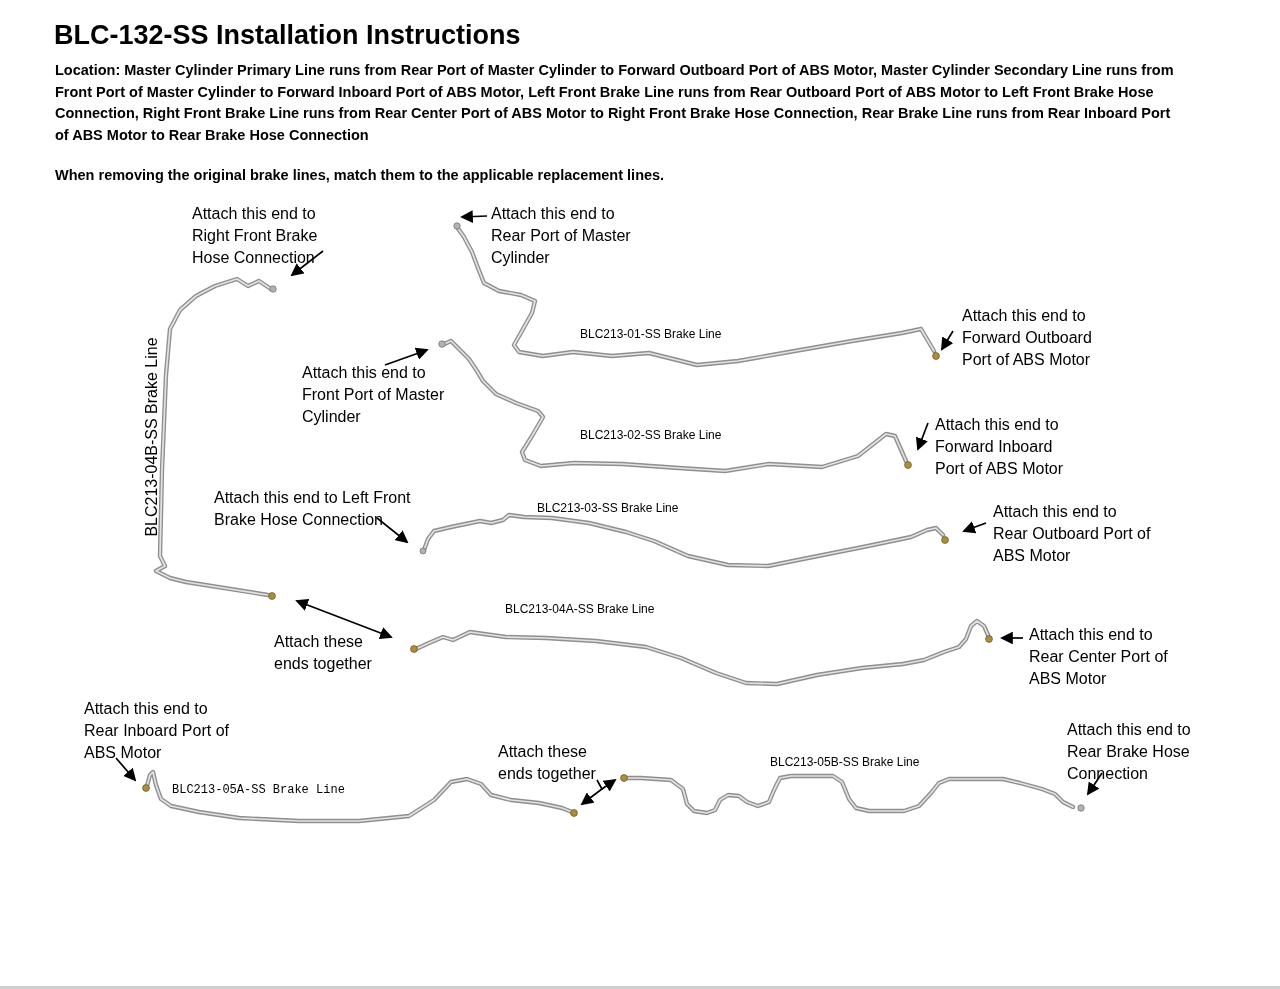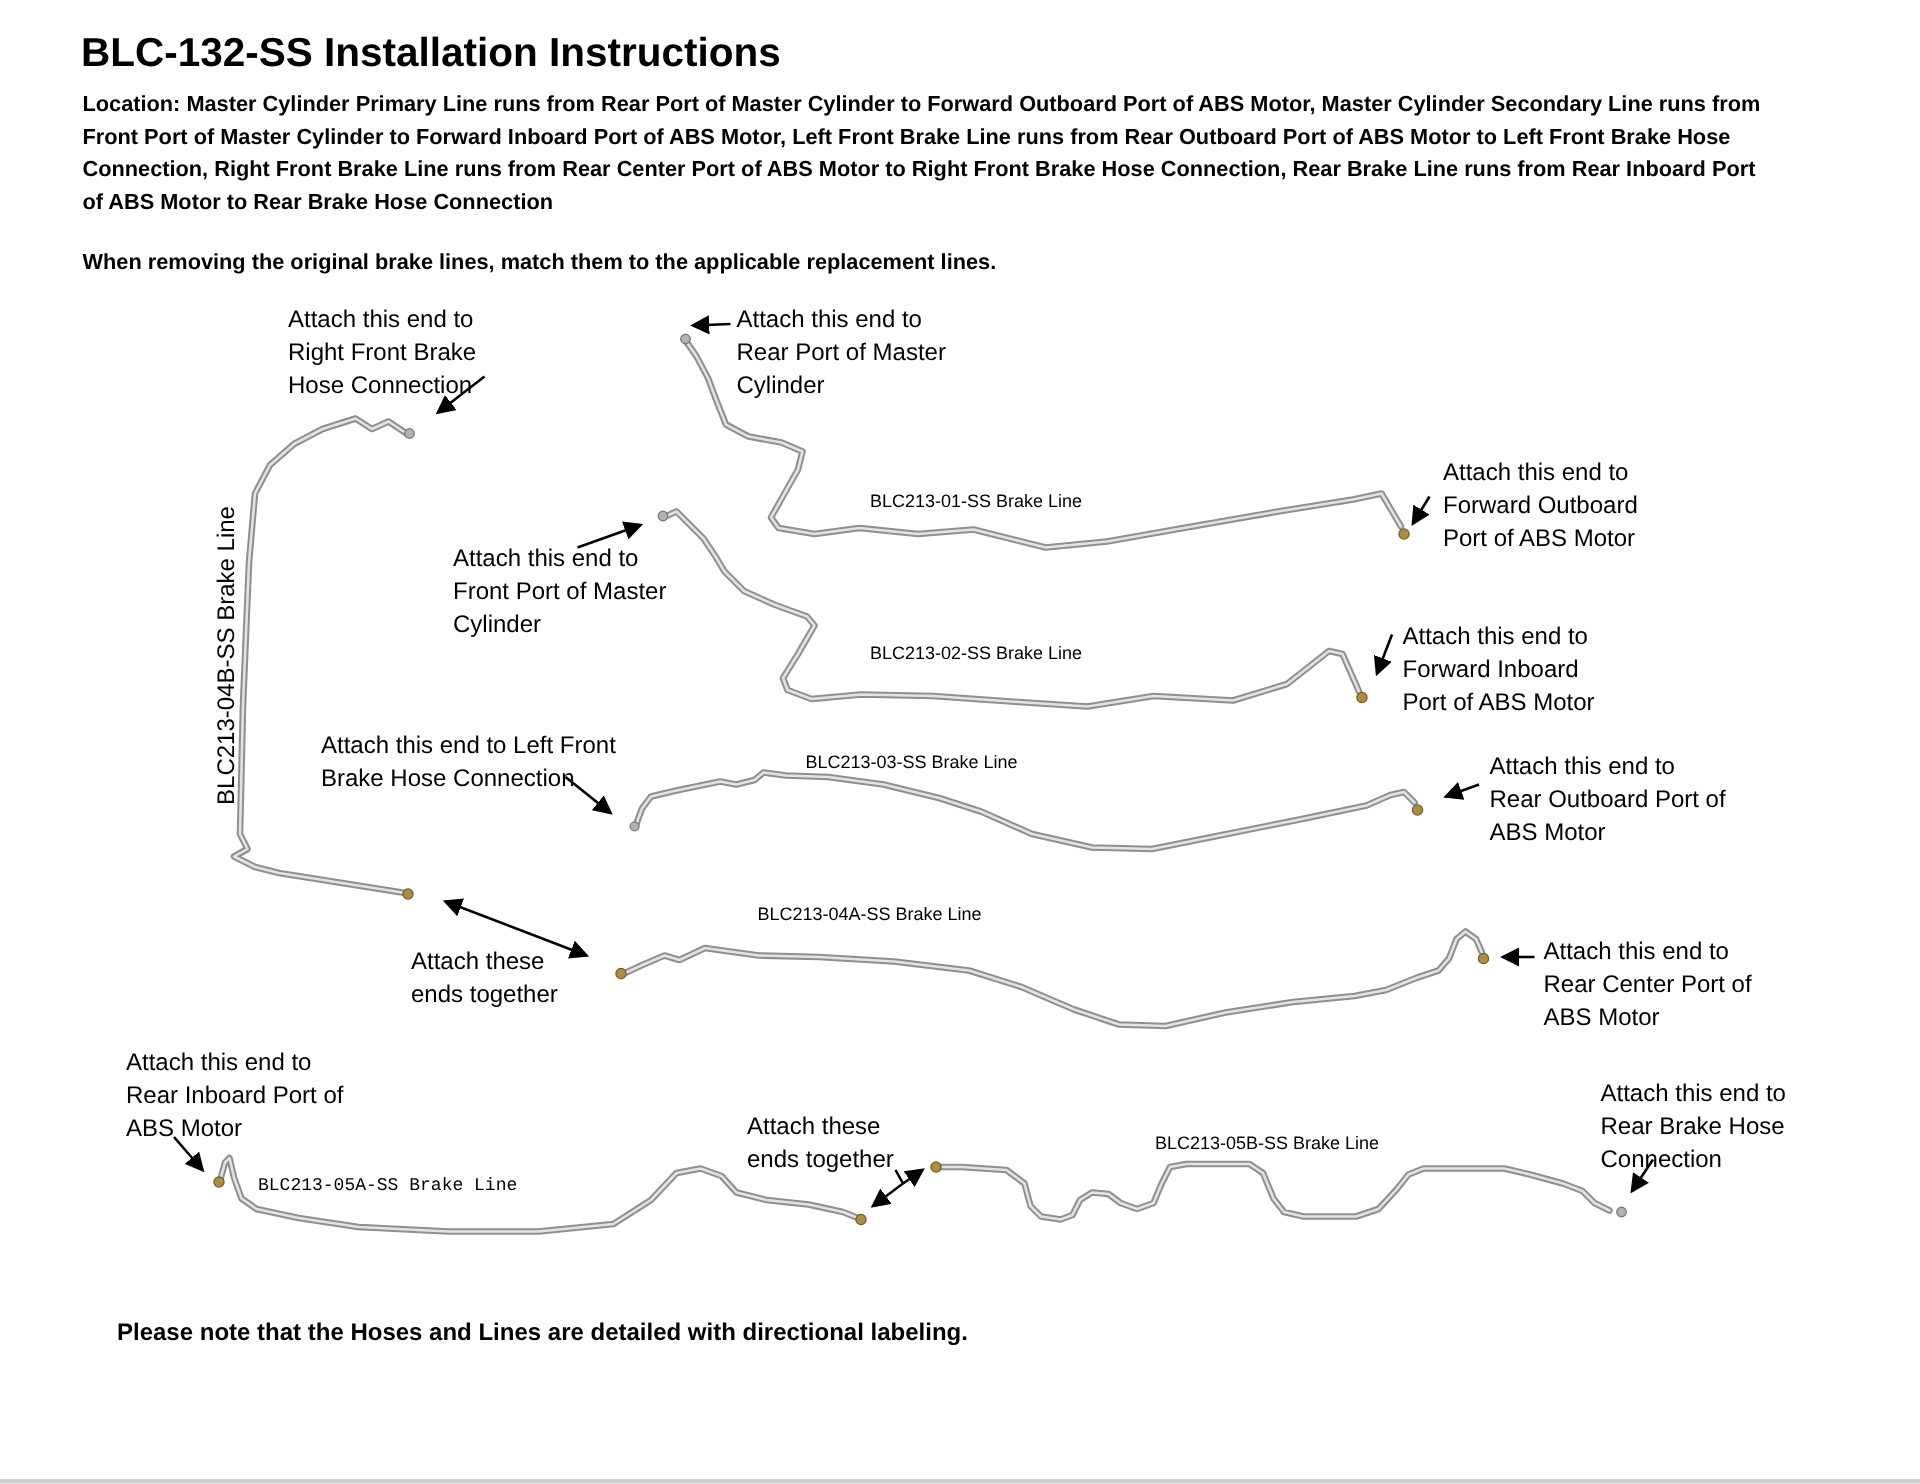--- a/index.html
+++ b/index.html
@@ -180,17 +180,16 @@
 
   <div class="lbl" style="left:580px; top:327px;">BLC213-01-SS Brake Line</div>
   <div class="lbl" style="left:580px; top:428px;">BLC213-02-SS Brake Line</div>
   <div class="lbl" style="left:537px; top:501px;">BLC213-03-SS Brake Line</div>
   <div class="lbl" style="left:505px; top:602px;">BLC213-04A-SS Brake Line</div>
   <div class="vlbl">BLC213-04B-SS Brake Line</div>
   <div class="lbl" style="left:172px; top:783px;font-family:Liberation Mono, monospace;">BLC213-05A-SS Brake Line</div>
   <div class="lbl" style="left:758px; top:755px;margin-left:12px;">BLC213-05B-SS Brake Line</div>
 
   <div class="footer">
-    <div>Please note that the Hoses and Lines are detailed with directional labeling.</div>
   </div>
 
   <div class="bottom-edge"></div>
 </div>
 
 </body></html>

